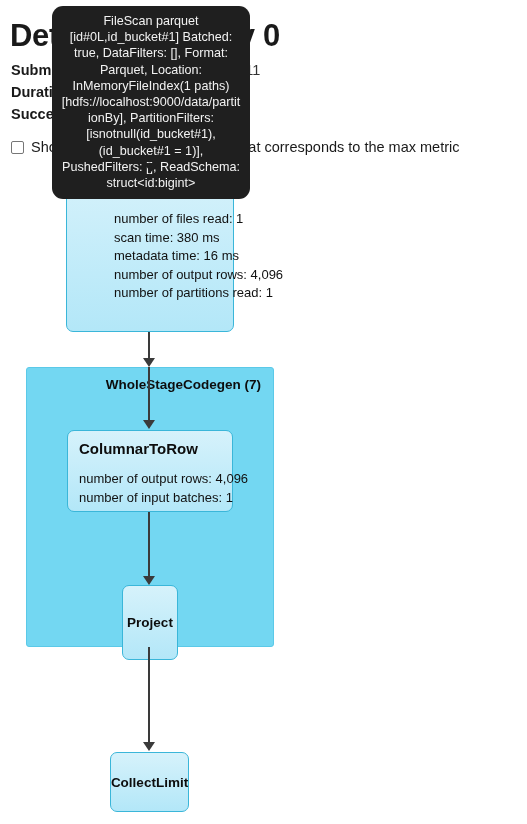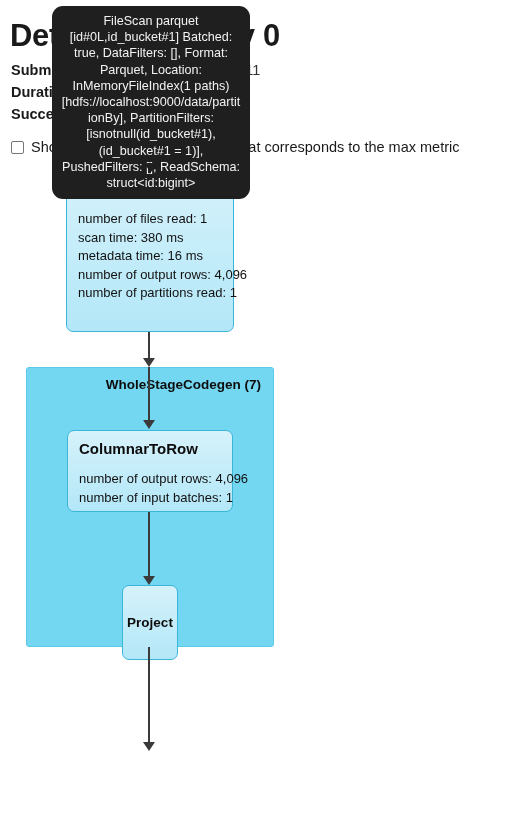--- a/index.html
+++ b/index.html
@@ -54,21 +54,21 @@
     font-size: 15px; font-weight: bold; color: #0d0d0d;
     padding: 9px 11px 0 11px; white-space: nowrap;
   }
   .node .metrics {
     padding: 13px 11px 8px 11px;
     font-size: 13px; line-height: 18.5px; color: #111;
   }
   .node .metrics div { white-space: nowrap; }
 
   
-  .node-scan { left: 66px; top: 10px; width: 168px; height: 162px; }
+  .node-scan { left: 66px; top: 10px; width: 168px; height: 162px; padding-left: 36px; }
 
   
   .wsc {
     position: absolute; left: 26px; top: 207px; width: 248px; height: 280px;
     background: #73d7f2;
     border: 1px solid #5bc9e8;
     border-radius: 3px;
   }
   .wsc-title {
     position: absolute; right: 12px; top: 9px;
@@ -180,19 +180,22 @@
     <div class="edge" style="left:148px; top:352px; height:68px;"></div>
     <div class="arrow" style="left:143px; top:416px;"></div>
 
     <div class="node node-project">
       <div class="ttl">Project</div>
     </div>
 
     <div class="edge" style="left:148px; top:487px; height:98px;"></div>
     <div class="arrow" style="left:143px; top:582px;"></div>
 
+    <div class="node node-collect">
+      <div class="ttl">CollectLimit</div>
+    </div>
 
   </div>
 
   <div class="tooltip">FileScan parquet [id#0L,id_bucket#1] Batched: true, DataFilters: [], Format: Parquet, Location: InMemoryFileIndex(1 paths) [hdfs://localhost:9000/data/partitionBy], PartitionFilters: [isnotnull(id_bucket#1), (id_bucket#1 = 1)], PushedFilters: [], ReadSchema: struct&lt;id:bigint&gt;</div>
   <div class="tooltip-arrow"></div>
 
 </div>
 
 </body></html>

